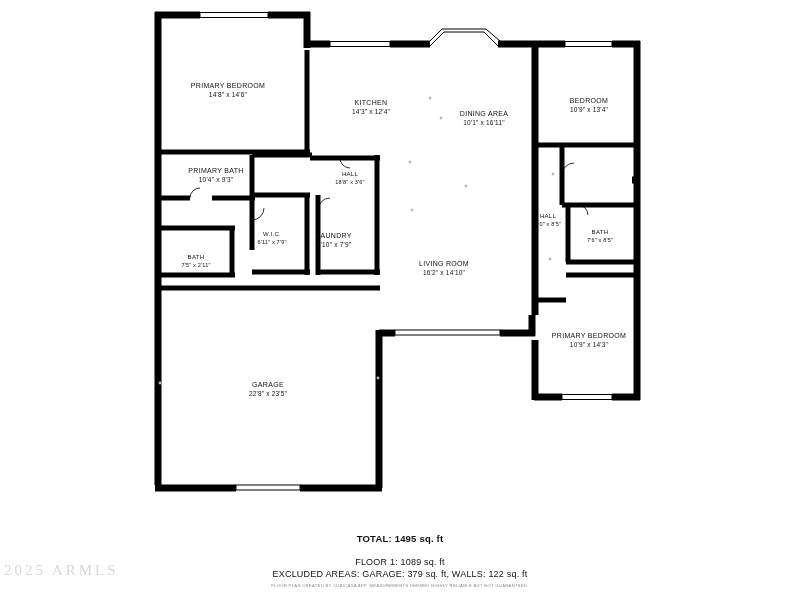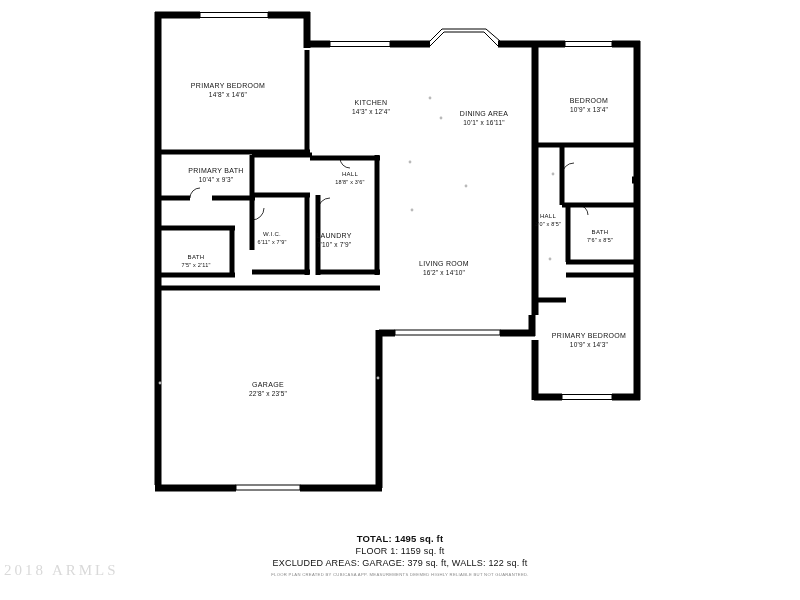--- a/index.html
+++ b/index.html
@@ -49,21 +49,21 @@
     position: absolute;
     left: 0;
     right: 0;
     top: 533px;
     text-align: center;
   }
   #summary .total {
     font-size: 9.5px;
     font-weight: bold;
     letter-spacing: 0.2px;
-    margin-bottom: 2px;
+    margin-bottom: 13px;
   }
   #summary .floor {
     font-size: 9px;
     letter-spacing: 0.2px;
     margin-bottom: 2px;
   }
   #summary .excluded {
     font-size: 9px;
     letter-spacing: 0.2px;
     margin-bottom: 4px;
@@ -271,18 +271,18 @@
       <span class="rdim">10'9" x 14'3"</span>
     </div>
     <div class="room-label" style="left: 268px; top: 389px;">
       <span class="rname">GARAGE</span>
       <span class="rdim">22'8" x 23'5"</span>
     </div>
   </div>
 
 <div id="summary">
   <div class="total">TOTAL: 1495 sq. ft</div>
-  <div class="floor">FLOOR 1: 1159 sq. ft</div>
+  <div class="floor">FLOOR 1: 1089 sq. ft</div>
   <div class="excluded">EXCLUDED AREAS: GARAGE: 379 sq. ft, WALLS: 122 sq. ft</div>
   <div class="disclaimer">FLOOR PLAN CREATED BY CUBICASA APP. MEASUREMENTS DEEMED HIGHLY RELIABLE BUT NOT GUARANTEED.</div>
 </div>
 
-<div id="watermark">2018 ARMLS</div>
+<div id="watermark">2025 ARMLS</div>
 
 </body></html>

